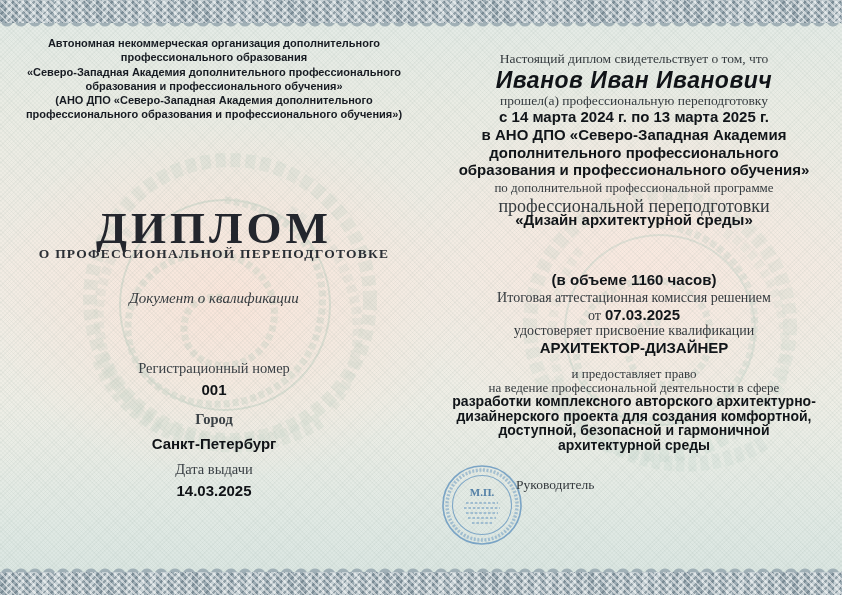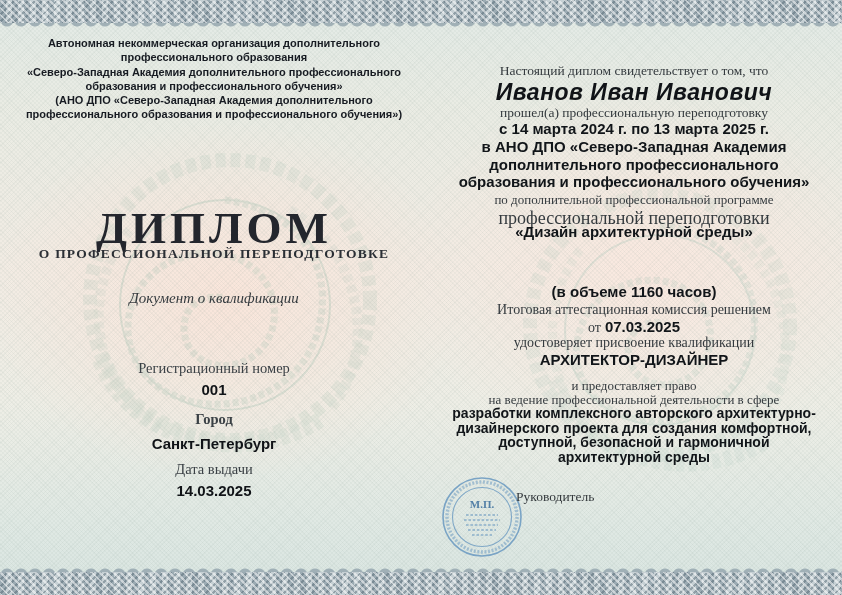--- a/index.html
+++ b/index.html
@@ -97,21 +97,21 @@
     <div class="abs label" style="top:360px;">Регистрационный номер</div>
     <div class="abs value" style="top:381px;">001</div>
 
     <div class="abs label" style="top:411px;font-weight:bold;">Город</div>
     <div class="abs value" style="top:435px;">Санкт-Петербург</div>
 
     <div class="abs label" style="top:461px;">Дата выдачи</div>
     <div class="abs value" style="top:482px;">14.03.2025</div>
   </div>
 
-  <div class="col col-right" style="top:12px;height:475px;">
+  <div class="col col-right" style="top:0;height:475px;">
     <div class="abs serifsm" style="top:51px;">Настоящий диплом свидетельствует о том, что</div>
     <div class="abs name" style="top:67px;">Иванов Иван Иванович</div>
     <div class="abs serifsm" style="top:93px;">прошел(а) профессиональную переподготовку</div>
     <div class="abs sansline" style="top:108px;">с 14 марта 2024 г. по 13 марта 2025 г.</div>
     <div class="abs sansline" style="top:126px;padding:0 4px;">в АНО ДПО «Северо-Западная Академия дополнительного профессионального образования и профессионального обучения»</div>
     <div class="abs serifsm" style="top:180px;font-size:13px;">по дополнительной профессиональной программе</div>
     <div class="abs serifsm" style="top:196px;font-size:18px;">профессиональной переподготовки</div>
     <div class="abs sansline" style="top:211px;">«Дизайн архитектурной среды»</div>
 
     <div class="abs sansline" style="top:271px;text-align:center;">(в объеме 1160 часов)</div>

